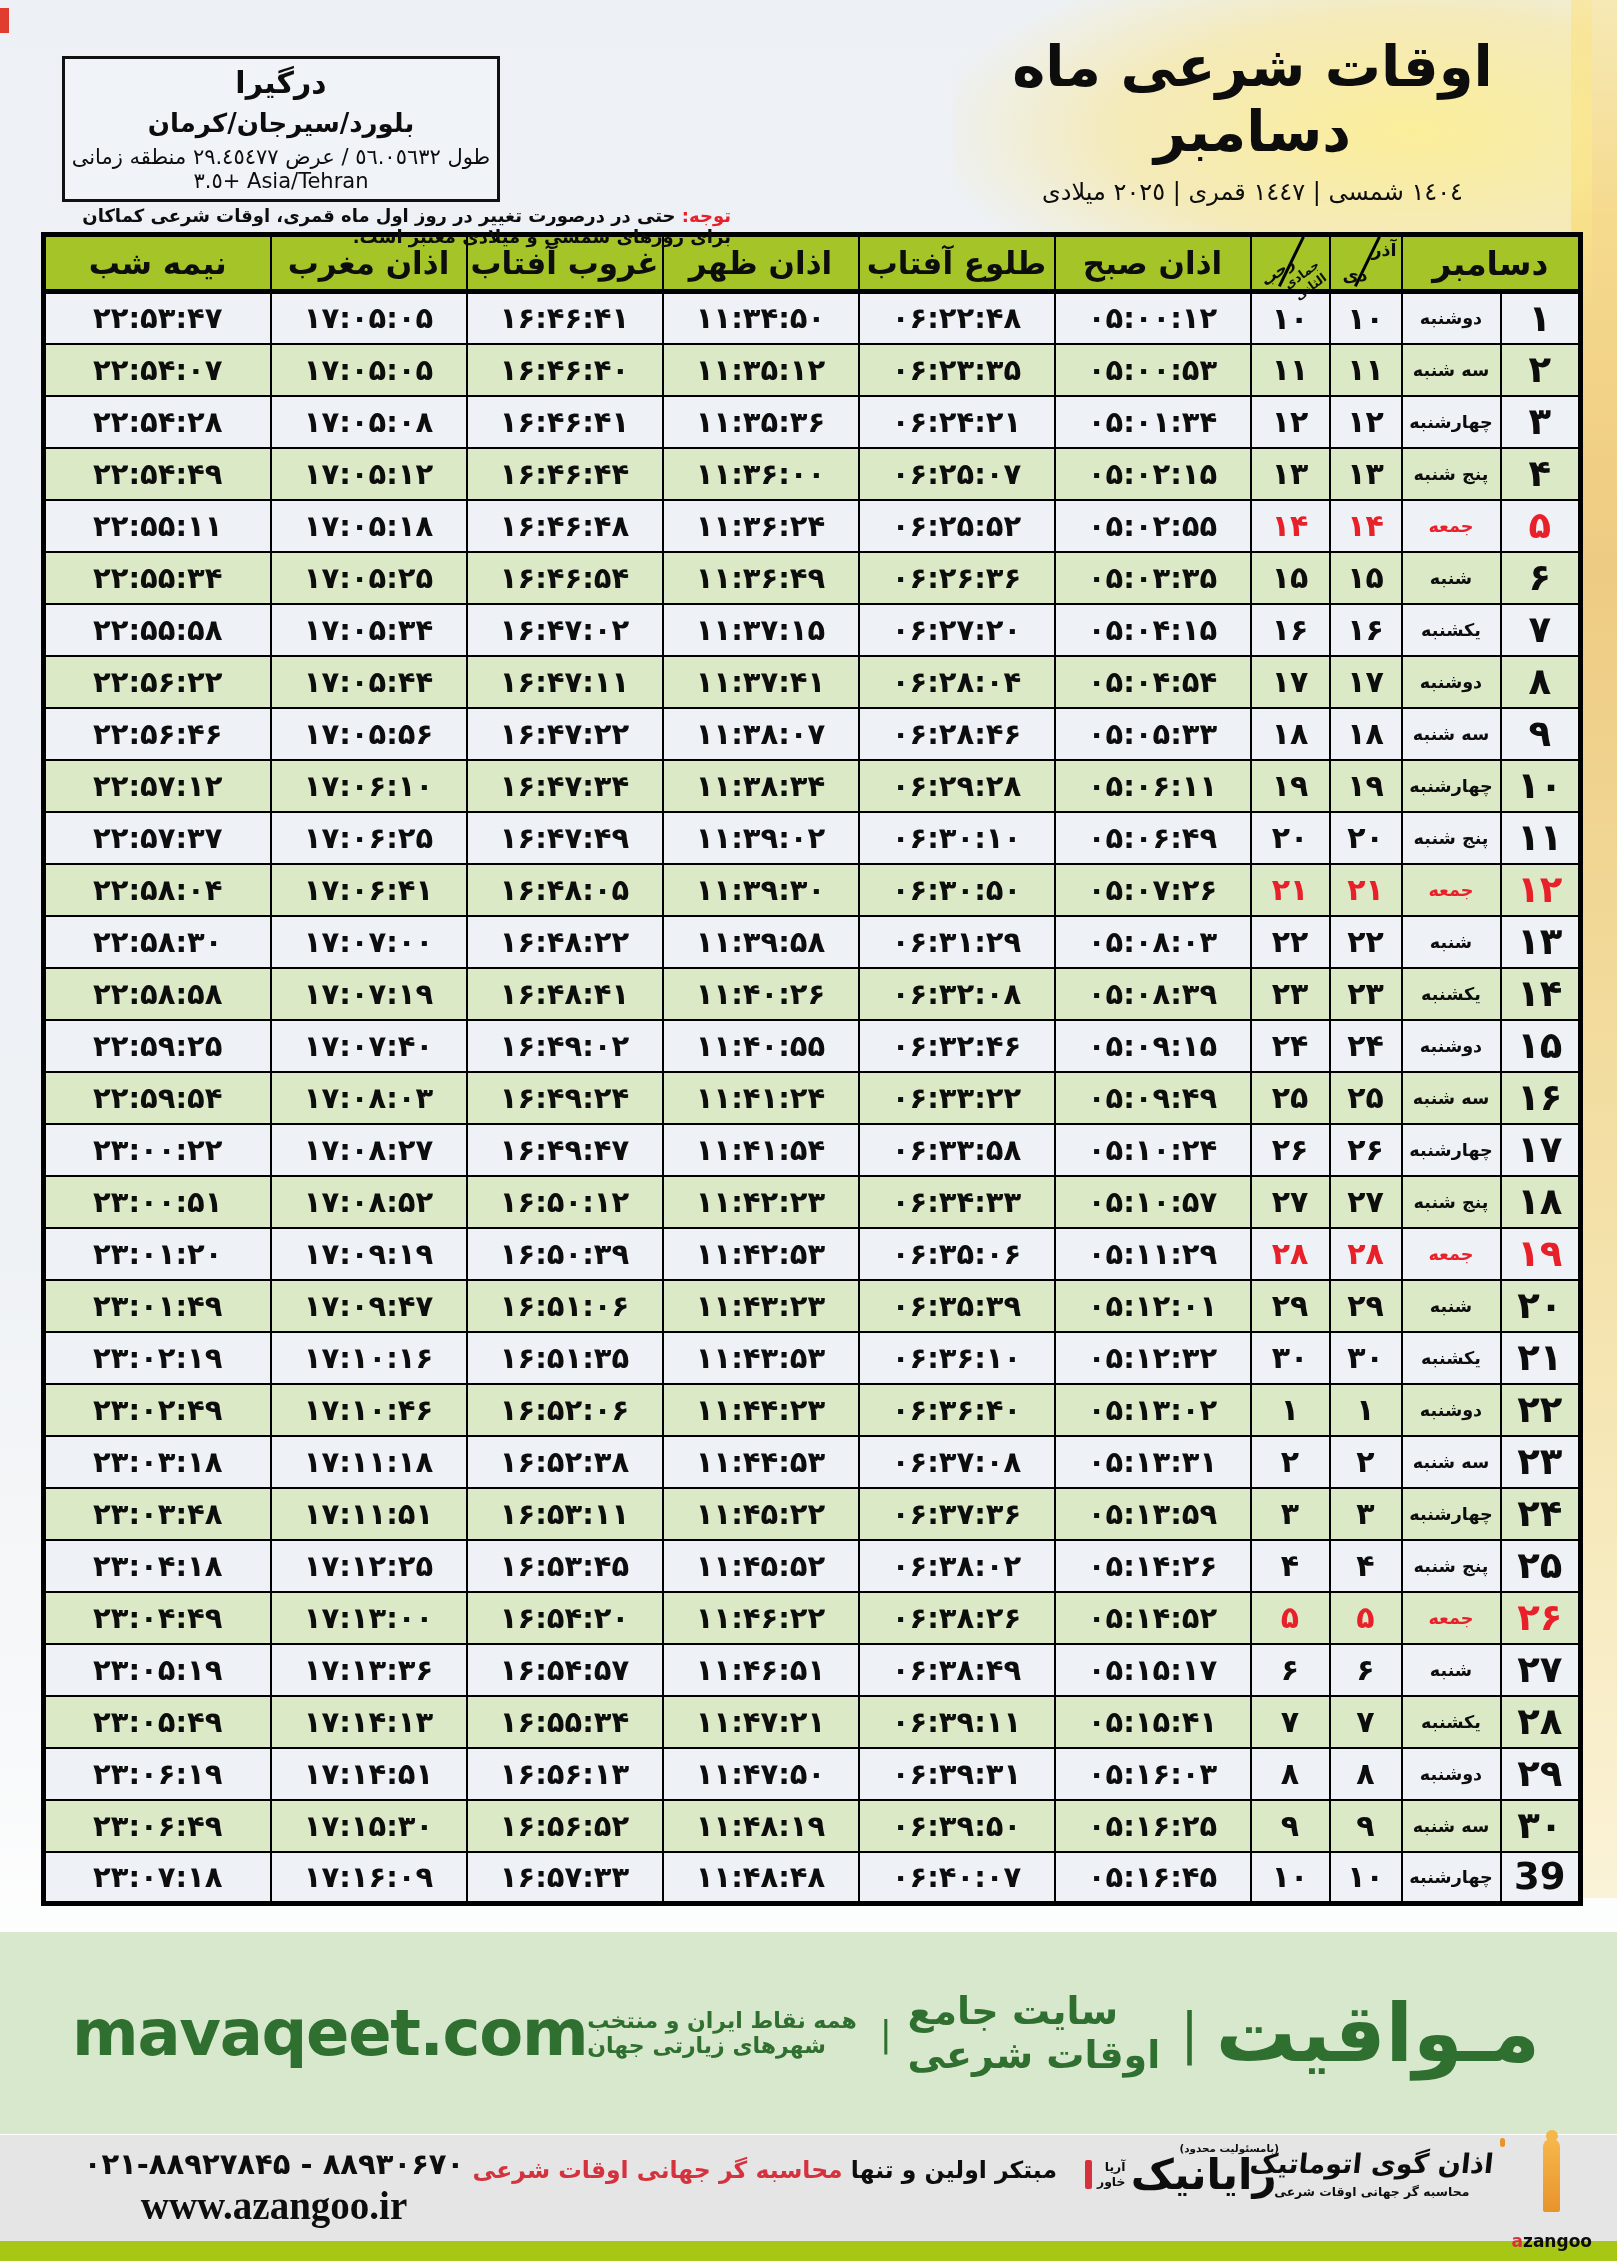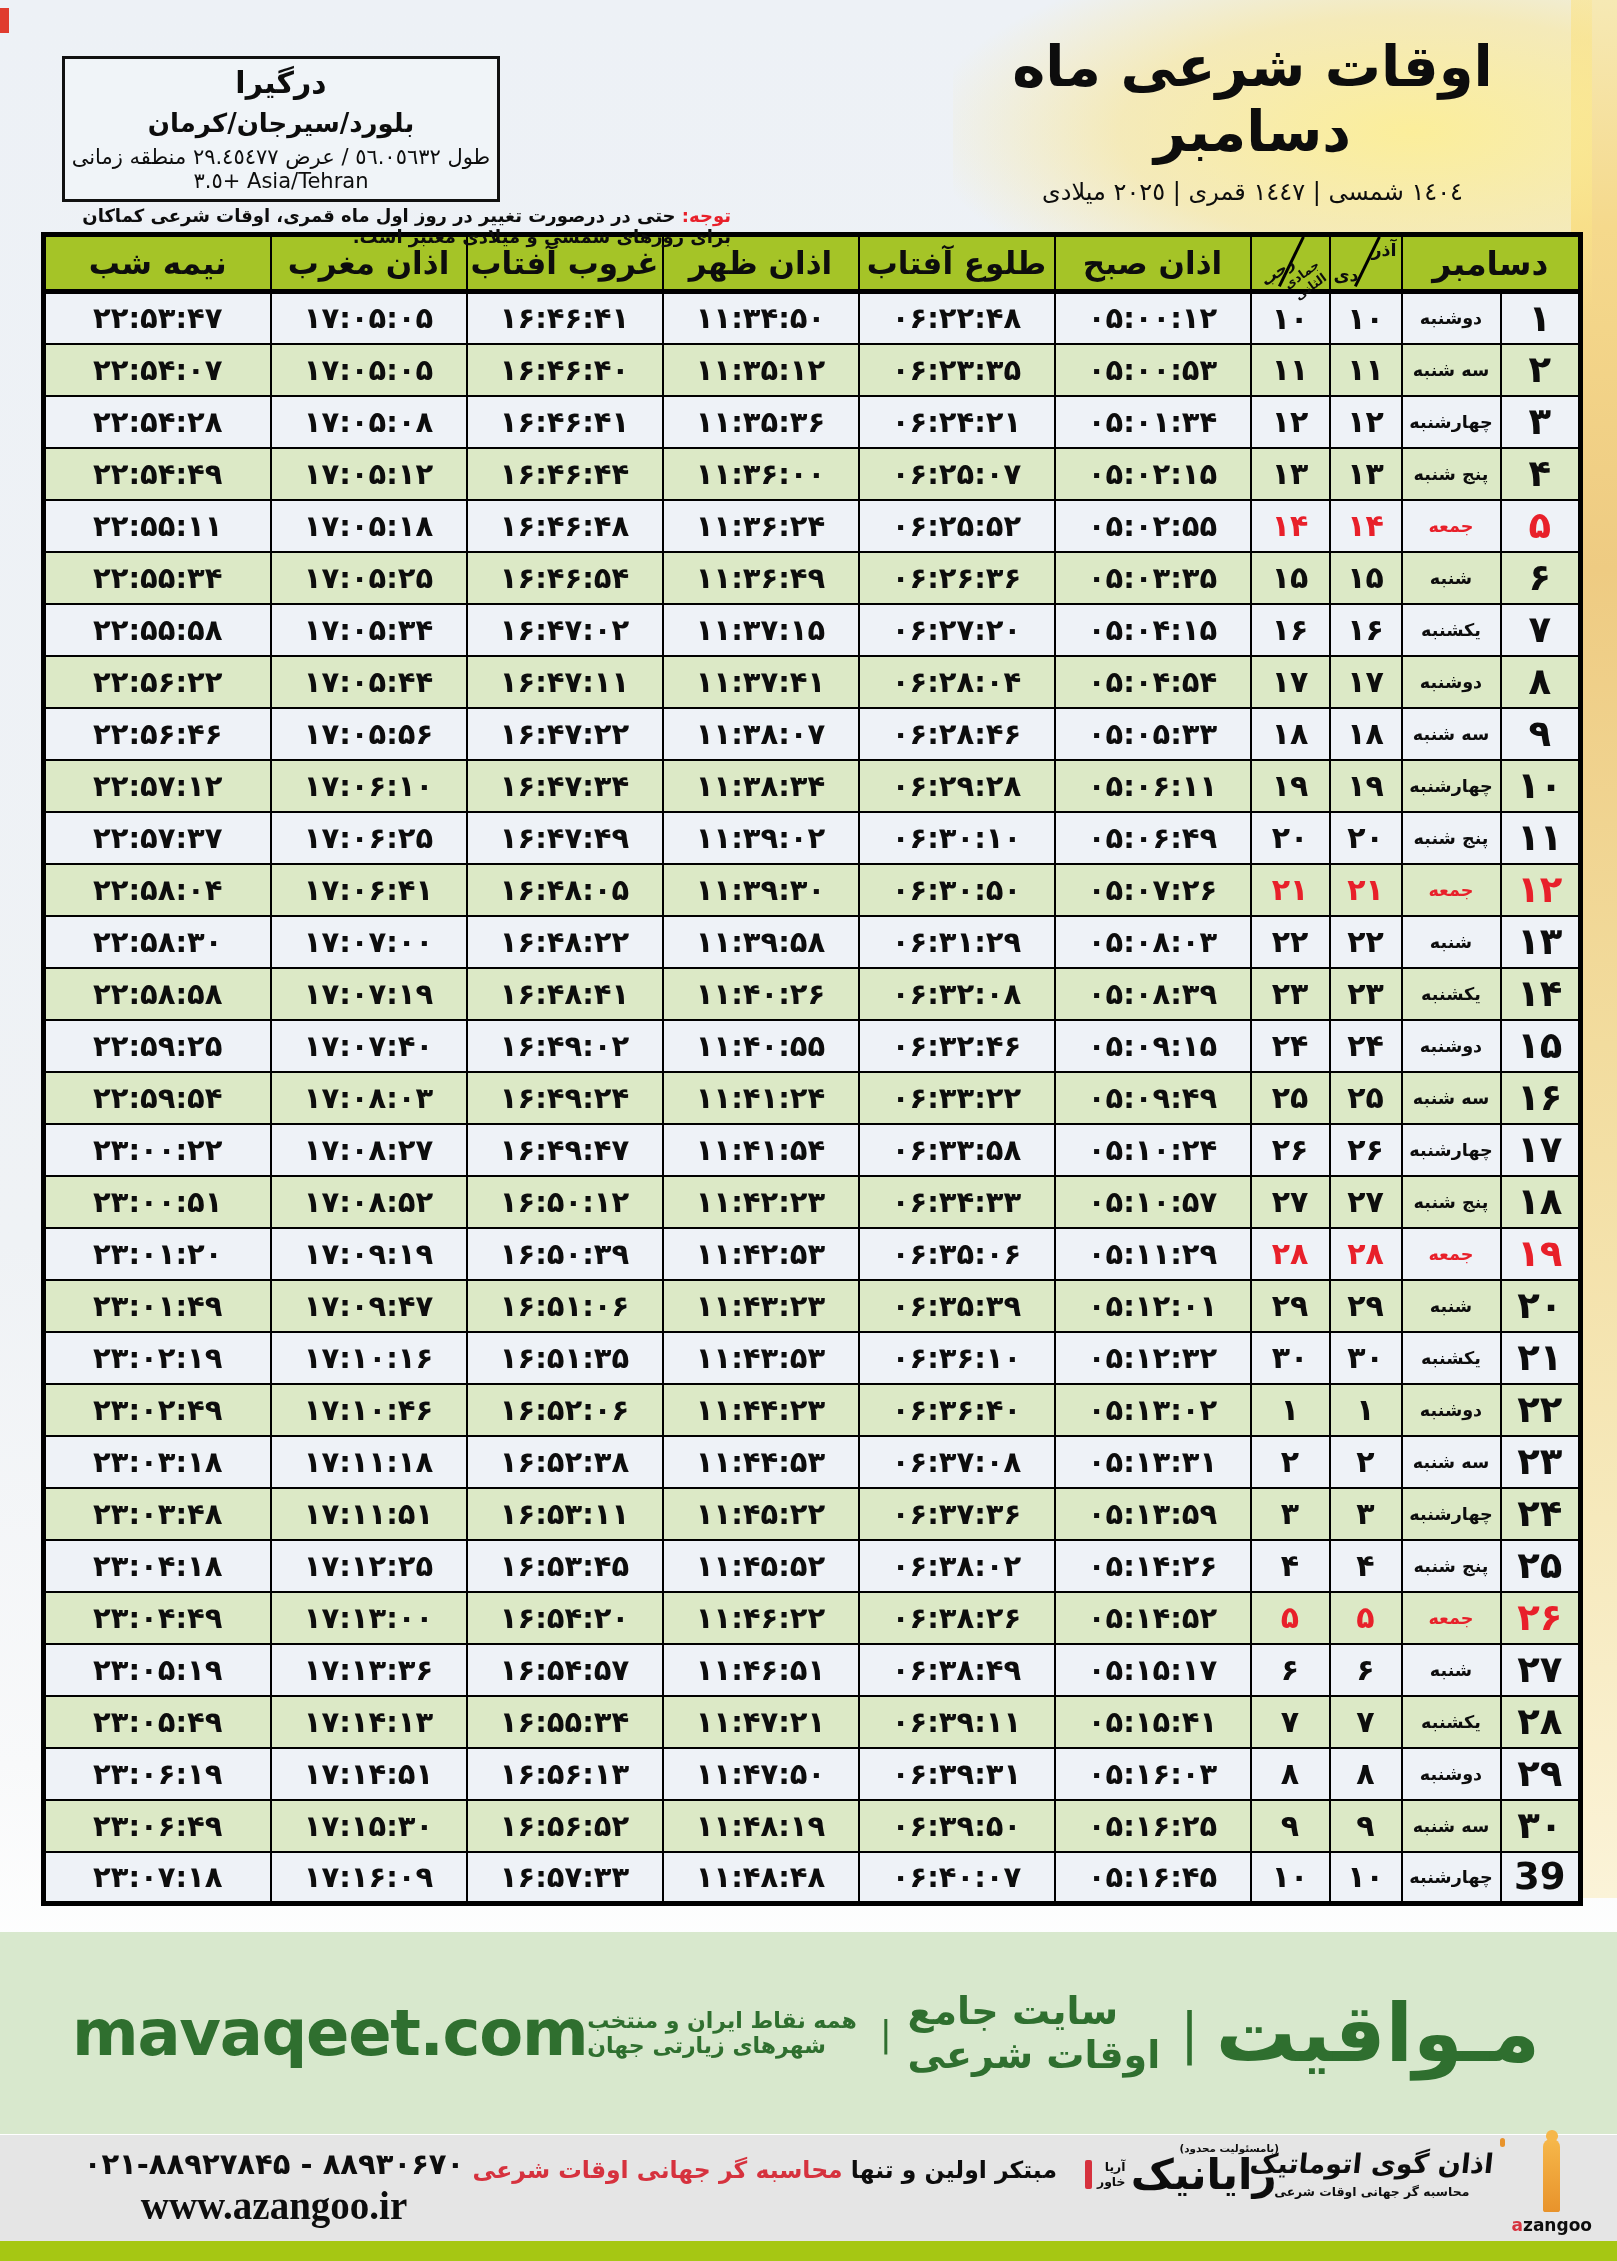--- a/index.html
+++ b/index.html
@@ -50,21 +50,21 @@
   table.prayer{position:absolute;left:41px;top:232px;width:1535px;border-collapse:collapse;table-layout:fixed;
     border:5.2px solid #000;background:#fff;z-index:1;}
   table.prayer th,table.prayer td{border:2.6px solid #000;text-align:center;vertical-align:middle;padding:0;}
   table.prayer thead th{background:var(--hdr-green);height:52px;border-bottom:5.2px solid #000;position:relative;}
   table.prayer tbody tr{height:52px;}
   tr.white{background:var(--row-white);}
   tr.green{background:var(--row-green);}
   .h-month{font-size:33px;font-weight:700;}
   .h-time{font-size:31px;font-weight:800;}
   .diag .t{position:absolute;top:2.6px;right:3.9px;font-size:17.6px;font-weight:700;}
-  .diag .b{position:absolute;bottom:3.9px;left:3px;font-size:17.6px;font-weight:700;}
+  .diag .b{position:absolute;bottom:3.9px;left:12px;font-size:17.6px;font-weight:700;}
   .diag .t.small{font-size:12.4px;transform:rotate(-36deg);transform-origin:right top;right:1.3px;top:9px;}
   .diag .b.small{font-size:15.7px;transform:rotate(-36deg);left:7.8px;bottom:7.8px;}
   .diag-line{position:absolute;left:50%;top:-2.6px;width:2.6px;height:105%;background:#000;transform:rotate(26deg);}
   .c-day-number{font-size:37px;font-weight:900;}
   .c-weekday{font-size:17.6px;font-weight:700;}
   .c-persian-day,.c-hijri-day{font-size:30px;font-weight:800;}
   .c-fajr-time,.c-sunrise-time,.c-dhuhr-time,.c-sunset-time,.c-maghrib-time,.c-midnight-time{font-size:29px;font-weight:700;}
   tr.friday .c-day-number,tr.friday .c-weekday,tr.friday .c-persian-day,tr.friday .c-hijri-day{color:var(--red);}
 
   
@@ -100,21 +100,21 @@
   .az-tag{font-size:12.4px;font-weight:700;margin-top:5.2px;white-space:nowrap;}
   .az-dome{width:43px;height:48px;margin-top:6.5px;border-radius:50% 50% 6.5px 6.5px/68% 68% 6.5px 6.5px;
     background:linear-gradient(180deg,var(--orange1),var(--orange2));position:relative;}
   .az-dome::before{content:"";position:absolute;top:-7.8px;left:50%;margin-left:-2.6px;width:5.2px;height:9px;
     background:var(--orange2);border-radius:2.6px;}
   .az-min-col{text-align:center;}
   .az-minaret{width:17px;height:73px;margin:0 auto;border-radius:7.8px 7.8px 2.6px 2.6px;
     background:linear-gradient(180deg,var(--orange1),var(--orange2));position:relative;}
   .az-minaret::before{content:"";position:absolute;top:-9px;left:50%;margin-left:-5.9px;width:11.7px;height:11.7px;
     border-radius:50%;background:var(--orange1);}
-  .az-latin{font-size:17px;font-weight:800;margin-top:3px;}
+  .az-latin{font-size:17px;font-weight:800;margin-top:19px;}
   .az-latin .a{color:var(--foot-red);}
   .bottom-bar{position:absolute;left:0;top:2240px;width:1618px;height:21px;background:var(--bar-green);}
 </style>
 </head>
 <body>
 
 <div class="bg-right-strip"></div>
 <div class="bg-top-glow"></div>
 <div class="bg-row-glow"></div>
 <div class="red-sliver"></div>

